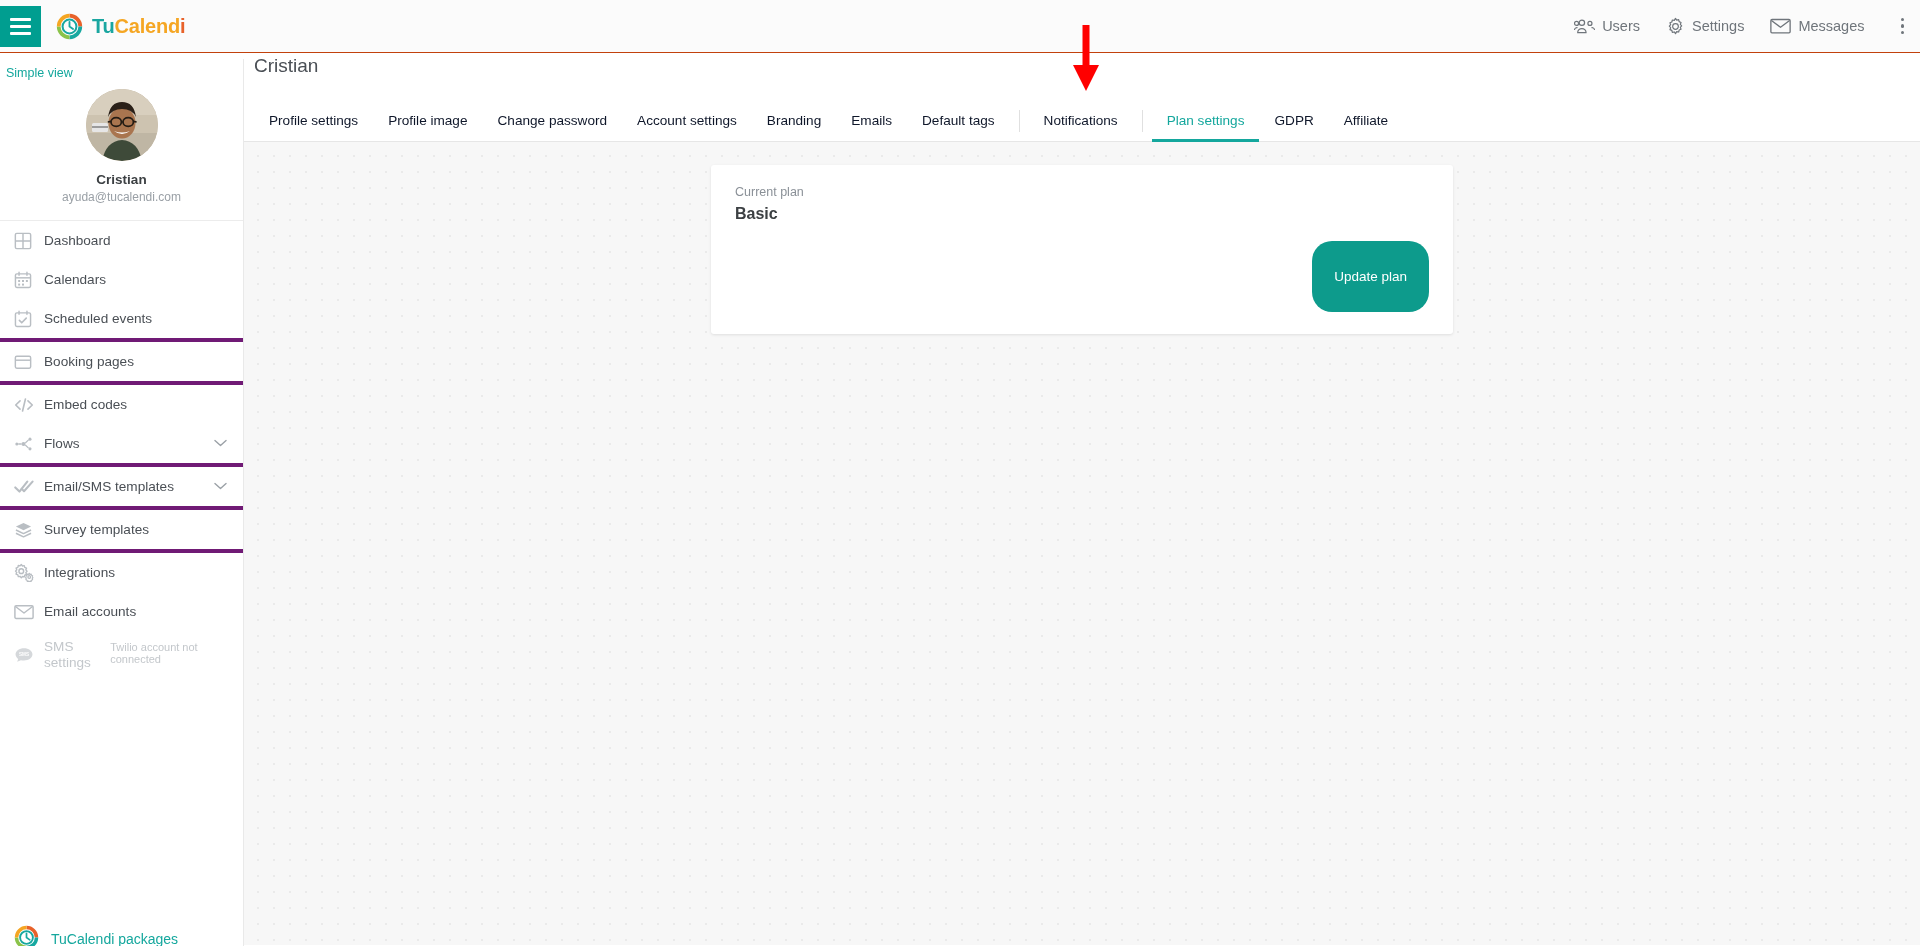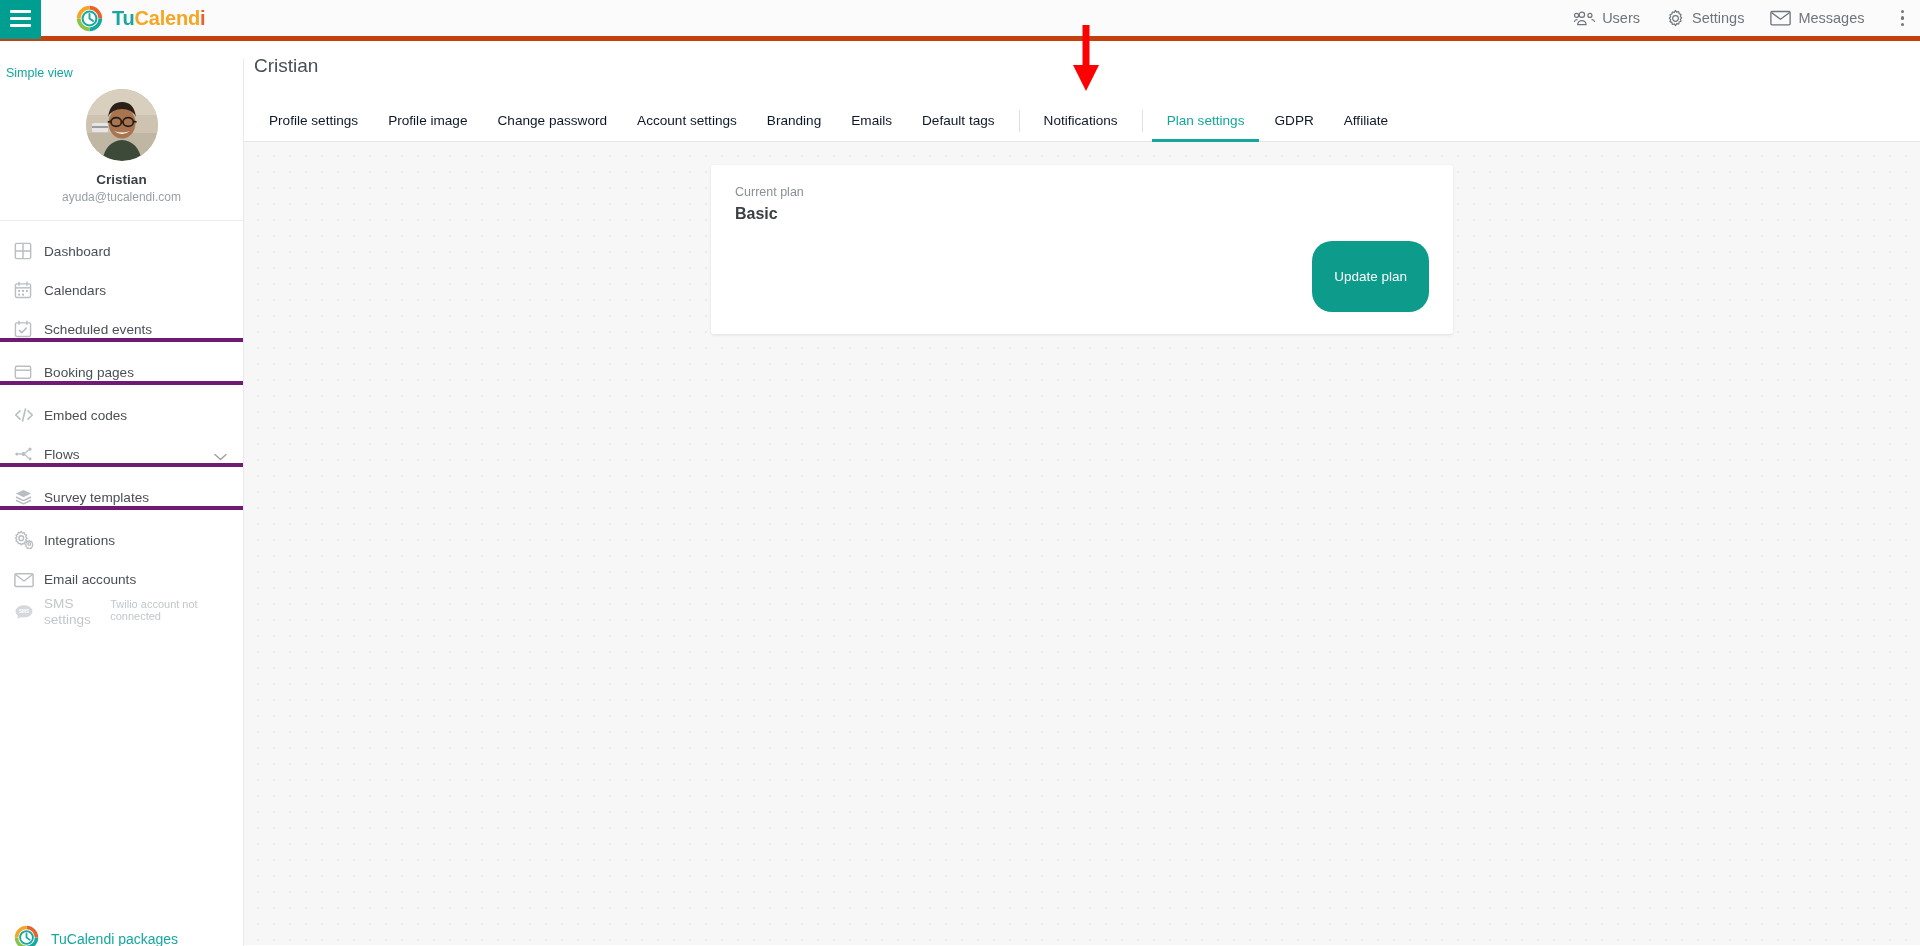--- a/index.html
+++ b/index.html
@@ -6,23 +6,23 @@
   html, body {
     width: 1920px; height: 946px;
     font-family: "Liberation Sans", sans-serif;
     background: #ffffff;
     overflow: hidden;
   }
   .app { position: relative; width: 1920px; height: 946px; }
 
   
   .topbar {
-    position: absolute; top: 0; left: 0; width: 1920px; height: 41px;
-    background: #fbfbfb; border-bottom: 5px solid #c2410c;
-    display: flex; align-items: center; z-index: 30; gap: 20px;
+    position: absolute; top: 0; left: 0; width: 1920px; height: 53px;
+    background: #fbfbfb; border-bottom: 1px solid #c2410c;
+    display: flex; align-items: center; z-index: 30;
   }
   .hamburger {
     width: 41px; height: 41px; background: #009e90;
     display: flex; flex-direction: column; align-items: center; justify-content: center;
     gap: 4px; cursor: pointer; flex: 0 0 41px;
   }
   .hamburger span { display: block; width: 21px; height: 3px; background: #ffffff; border-radius: 1px; }
 
   .brandwrap { display: flex; align-items: center; gap: 9px; margin-left: 15px; }
   .logo-icon { width: 27px; height: 27px; display: block; }
@@ -50,21 +50,21 @@
     background: #c9bda9; position: relative;
   }
   .avatar svg { display: block; width: 72px; height: 72px; }
   .profile-name { font-size: 13.5px; font-weight: bold; color: #3c4043; margin-top: 11px; }
   .profile-mail { font-size: 12px; color: #9aa0a6; margin-top: 3px; }
 
   .navlist { padding-bottom: 10px; }
   .navgroup { border-top: 4px solid #701a75; }
   .navgroup:first-child { border-top: 1px solid #ececec; }
   .navitem {
-    display: flex; align-items: flex-end; height: 39px; padding: 0 16px 0 14px;
+    display: flex; align-items: center; height: 39px; padding: 0 16px 0 14px;
     cursor: pointer; position: relative;
   }
   .navitem .nicon { width: 30px; flex: 0 0 30px; display: flex; align-items: center; justify-content: flex-start; }
   .navitem .nicon svg { display: block; }
   .navitem .nlabel { font-size: 13.6px; color: #4a4f55; line-height: 1.15; }
   .navitem .nsub { font-size: 11px; color: #c3c7cb; margin-top: 2px; }
   .navitem.tall { height: 48px; align-items: center; }
   .navitem .ntextwrap { display: flex; flex-direction: row; justify-content: center; }
   .navitem.disabled .nlabel { color: #c3c7cb; }
   .chev { margin-left: auto; color: #9aa0a6; font-size: 11px; line-height: 1; }
@@ -298,20 +298,36 @@
           </span>
           <span class="nlabel">Flows</span>
           <span class="chev">
             <svg width="13" height="8" viewBox="0 0 14 8">
                 <path d="M1 1.4 L7 6.6 L13 1.4" fill="none" stroke="#9aa0a6" stroke-width="1.5" stroke-linecap="round" stroke-linejoin="round"></path>
               </svg>
           </span>
         </div>
       </div>
 
+      <div class="navgroup">
+        <div class="navitem">
+          <span class="nicon">
+            <svg width="20" height="17" viewBox="0 0 22 18">
+              <path d="M1.4 10 L6 14.6 L14.6 3.6" fill="none" stroke="#b9bec3" stroke-width="2.3" stroke-linecap="round" stroke-linejoin="round"></path>
+              <path d="M8.6 11.6 L11 14.2 L20.4 3.6" fill="none" stroke="#b9bec3" stroke-width="2.3" stroke-linecap="round" stroke-linejoin="round"></path>
+            </svg>
+          </span>
+          <span class="nlabel">Email/SMS templates</span>
+          <span class="chev">
+            <svg width="13" height="8" viewBox="0 0 14 8">
+                <path d="M1 1.4 L7 6.6 L13 1.4" fill="none" stroke="#9aa0a6" stroke-width="1.5" stroke-linecap="round" stroke-linejoin="round"></path>
+              </svg>
+          </span>
+        </div>
+      </div>
 
       <div class="navgroup">
         <div class="navitem">
           <span class="nicon">
             <svg width="19" height="18" viewBox="0 0 20 20">
               <path d="M10 2.2 L18.4 6.2 L10 10.2 L1.6 6.2 z" fill="#b9bec3"></path>
               <path d="M1.6 10 L10 14 L18.4 10" fill="none" stroke="#b9bec3" stroke-width="1.7" stroke-linejoin="round"></path>
               <path d="M1.6 13.6 L10 17.6 L18.4 13.6" fill="none" stroke="#b9bec3" stroke-width="1.7" stroke-linejoin="round"></path>
             </svg>
           </span>

